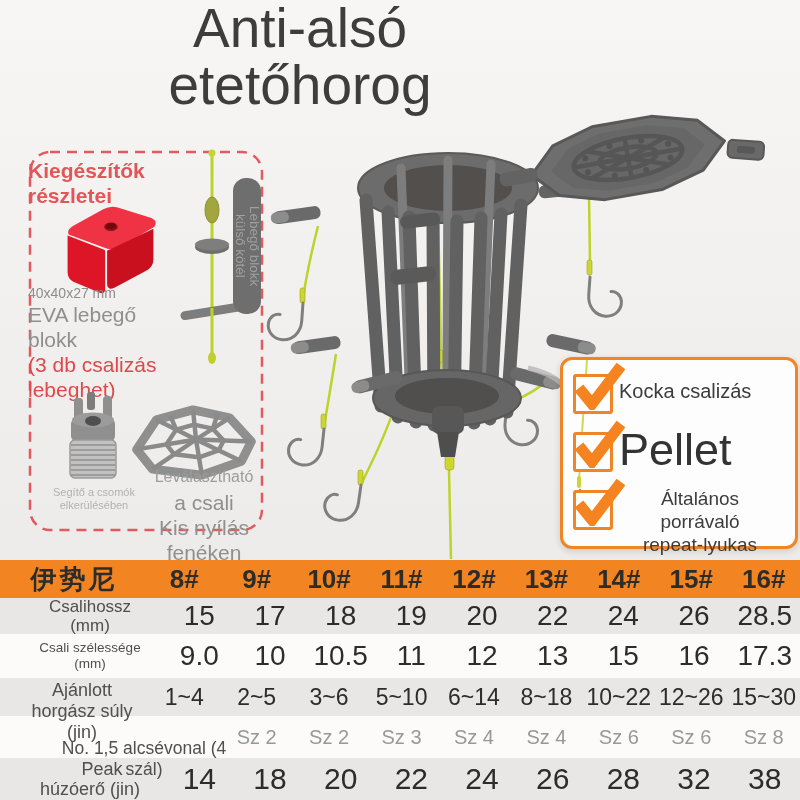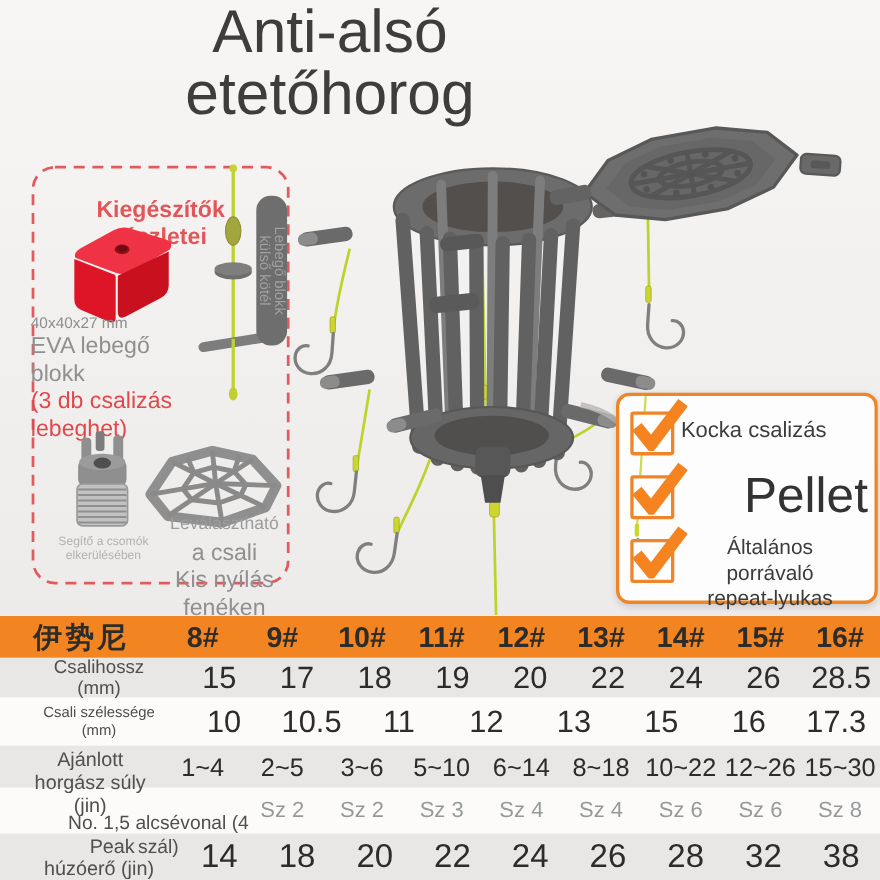--- a/index.html
+++ b/index.html
@@ -12,22 +12,22 @@
     width:800px;height:800px;position:relative;overflow:hidden;
     font-family:"Liberation Sans","DejaVu Sans",sans-serif;
     background:linear-gradient(180deg,#f7f6f4 0%,#f1efee 45%,#e9e7e5 100%);
   }
   
   .title{position:absolute;left:40px;top:0px;width:520px;text-align:center;
     font-size:55px;line-height:57px;color:#3d3d3d;font-weight:500;z-index:4;}
   
   .acc{position:absolute;left:28px;top:150px;width:236px;height:382px;z-index:3;}
   .acc-border{position:absolute;left:0;top:0;width:236px;height:382px;}
-  .acc-title{position:absolute;top:8px;left:0;width:100%;text-align:center;
-    color:var(--pink);font-size:21px;line-height:25px;font-weight:700;margin-top:20px;}
+  .acc-title{position:absolute;top:8px;left:0;width:100%;text-align:left;
+    color:var(--pink);font-size:21px;line-height:25px;font-weight:700;}
   .cube{position:absolute;left:18px;top:42px;width:128px;height:108px;}
   .floaty{position:absolute;left:148px;top:-2px;width:88px;height:230px;}
   .strip{position:absolute;left:205px;top:28px;width:28px;height:136px;background:#6e6e6e;
     border-radius:13px;writing-mode:vertical-rl;text-align:center;color:#a0a0a0;
     font-size:13.5px;line-height:14px;padding:6px 0;box-sizing:border-box;}
   .strip span{display:block;}
   .cube-cap{position:absolute;left:0;top:134px;width:196px;text-align:left;}
   .cube-cap .sz{font-size:14px;color:#8d8d8d;line-height:18px;}
   .cube-cap .nm{font-size:21px;color:#8f8f8f;line-height:25px;}
   .cube-cap .nt{font-size:21px;color:var(--red-note);line-height:25px;font-weight:500;}
@@ -42,21 +42,21 @@
   
   .feat{position:absolute;left:560px;top:357px;width:238px;height:192px;
     background:#fdfdfd;border:3px solid var(--panel-border);border-radius:12px;
     box-shadow:0 2px 7px rgba(0,0,0,.14);z-index:3;box-sizing:border-box;}
   .feat-line{position:absolute;left:0;top:0;z-index:0;}
   .cb{position:absolute;width:34px;height:34px;border:3px solid var(--panel-border);
     border-radius:3px;background:#fff;z-index:1;}
   .ck{position:absolute;z-index:2;}
   .flabel{position:absolute;color:#3c3c3c;z-index:2;}
   .f1{left:56px;top:20px;font-size:20px;}
-  .f2{left:56px;top:64px;width:170px;text-align:right;font-size:45px;color:#333;font-weight:500;}
+  .f2{left:56px;top:64px;width:170px;text-align:left;font-size:45px;color:#333;font-weight:500;}
   .f3{left:44px;top:127px;width:186px;text-align:center;font-size:19px;line-height:23px;}
   
   .feeder{position:absolute;left:0;top:0;width:800px;height:560px;z-index:2;pointer-events:none;}
   
   .spec{position:absolute;left:0;top:560px;width:800px;z-index:4;}
   .tr{display:flex;}
   .th,.td{display:flex;align-items:center;justify-content:center;flex:1;}
   .c0{width:148px;flex:none;}
   .head{height:38px;background:var(--orange);}
   .head .c0{font-size:28px;font-weight:700;color:#33302c;letter-spacing:3px;}
@@ -364,20 +364,21 @@
       <div class="td val v0">22</div>
       <div class="td val v0">24</div>
       <div class="td val v0">26</div>
       <div class="td val v0">28.5</div>
     </div>
     <div class="tr r1 white">
       <div class="td lbl c0 lr1">
         <span class="ln">Csali szélessége</span>
         <span class="ln">(mm)</span>
       </div>
+      <div class="td val v1">9.0</div>
       <div class="td val v1">10</div>
       <div class="td val v1">10.5</div>
       <div class="td val v1">11</div>
       <div class="td val v1">12</div>
       <div class="td val v1">13</div>
       <div class="td val v1">15</div>
       <div class="td val v1">16</div>
       <div class="td val v1">17.3</div>
     </div>
     <div class="tr r2 gray">

